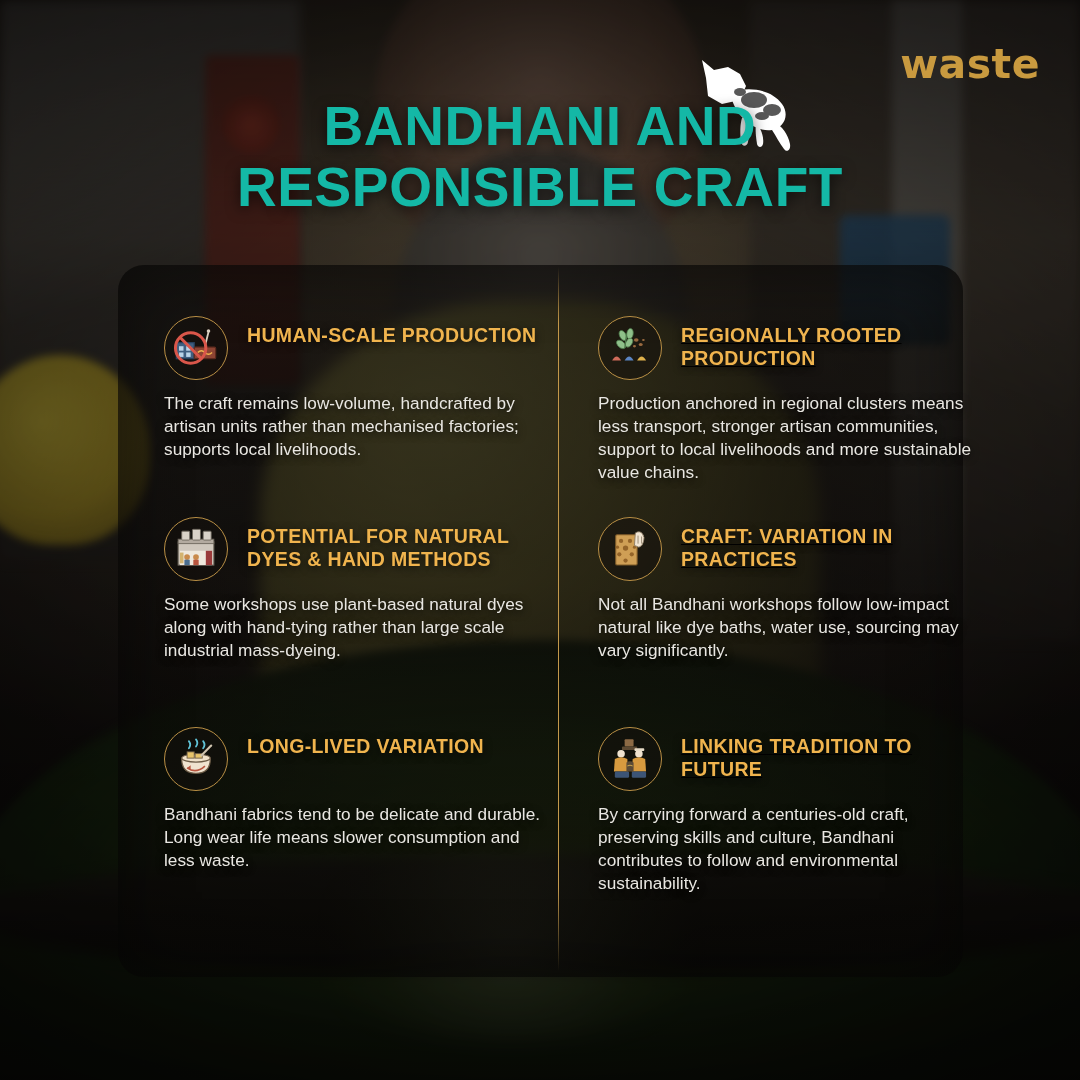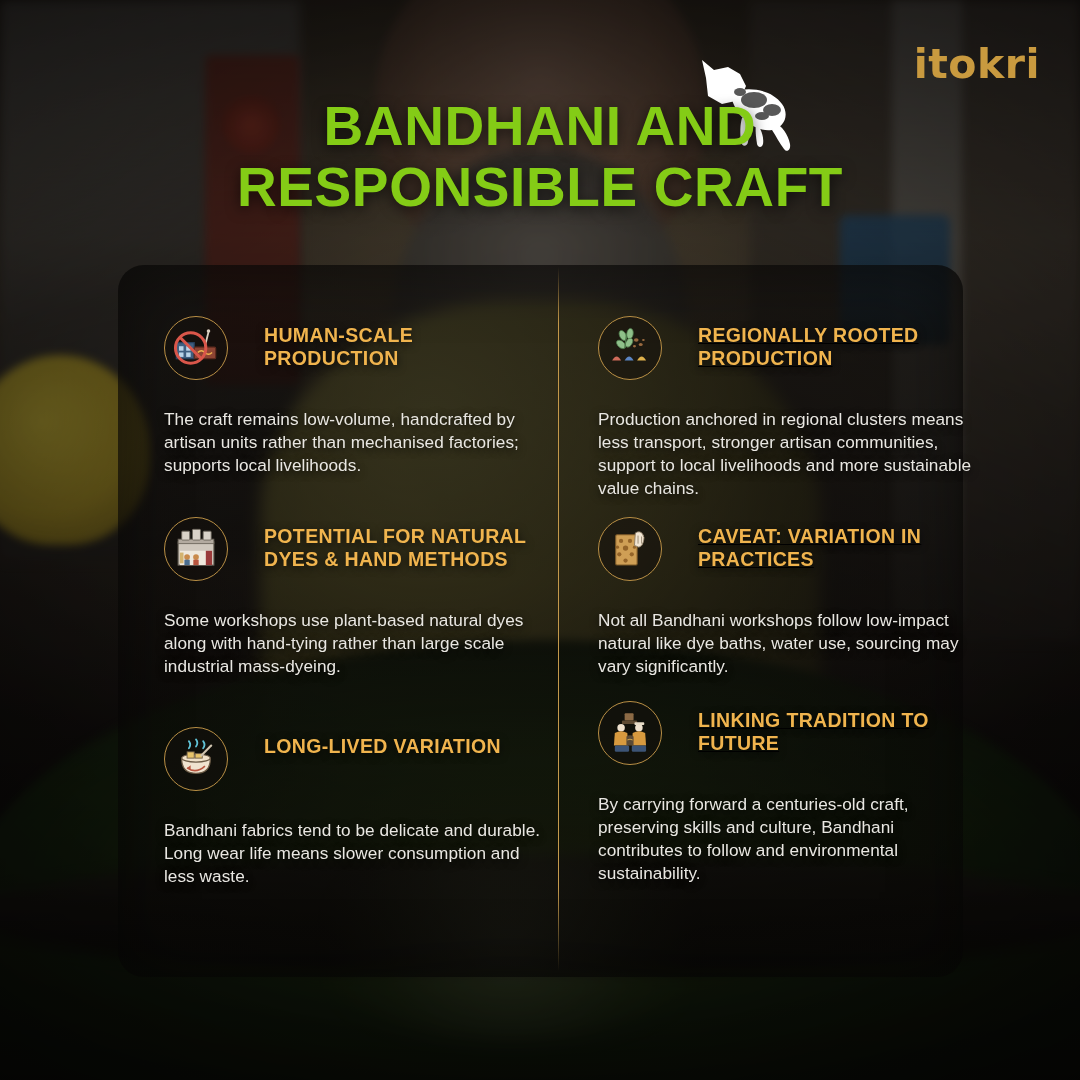--- a/index.html
+++ b/index.html
@@ -101,21 +101,21 @@
   
   .header{position:absolute;left:0;top:0;width:1080px;height:250px;}
   .logo{
     position:absolute;right:40px;top:44px;
     font-size:41px;font-weight:700;letter-spacing:.5px;
     color:#c99a3f;line-height:1;
     font-family:"DejaVu Sans", sans-serif;
   }
   .title{
     position:absolute;left:0;top:96px;width:1080px;
-    text-align:center;color:#84cc16;
+    text-align:center;color:#14b8a6;
     font-size:55px;font-weight:700;line-height:1.10;
     letter-spacing:.6px;
     text-shadow:0 3px 14px rgba(0,0,0,.65);
   }
   .title .l2{display:block;}
   .cat-mark{position:absolute;left:688px;top:52px;width:120px;height:105px;}
 
   
   .panel{
     position:absolute;left:118px;top:265px;width:845px;height:712px;
@@ -123,35 +123,35 @@
     background:linear-gradient(180deg, rgba(14,12,10,.62) 0%, rgba(12,10,8,.52) 45%, rgba(10,9,7,.58) 100%);
     box-shadow:inset 0 0 70px rgba(0,0,0,.45);
   }
   .divider{
     position:absolute;left:558px;top:267px;width:1px;height:704px;
     background:linear-gradient(180deg, rgba(196,150,70,0) 0%, rgba(203,157,76,.95) 8%, rgba(206,161,80,.95) 88%, rgba(196,150,70,0) 100%);
   }
 
   
   .card{position:absolute;width:400px;}
-  .card-head{display:flex;align-items:flex-start;gap:36px;}
+  .card-head{display:flex;align-items:flex-start;gap:19px;}
   .icon-circle{
     flex:0 0 auto;width:64px;height:64px;border-radius:50%;
     border:1.4px solid #b98f45;
     background:rgba(20,16,12,.55);
     display:flex;align-items:center;justify-content:center;
     overflow:hidden;
   }
   .card-title{
     color:#f0b44e;font-size:19.5px;font-weight:700;line-height:1.20;
     letter-spacing:.35px;padding-top:8px;
     text-shadow:0 2px 8px rgba(0,0,0,.7);
   }
   .card-body{
-    margin-top:28px;color:#e9e7e2;font-size:17.2px;line-height:1.33;
+    margin-top:12px;color:#e9e7e2;font-size:17.2px;line-height:1.33;
     letter-spacing:.05px;
     text-shadow:0 2px 8px rgba(0,0,0,.8);
   }
   .col-l .card-head{padding-left:14px;}
   .col-l .card-body{padding-left:14px;}
   .col-r .card-head{padding-left:16px;text-decoration:underline;}
   .col-r .card-body{padding-left:16px;}
 </style>
 </head>
 <body>
@@ -171,21 +171,21 @@
     <div class="bg-person-beard"></div>
     <div class="bg-person-shirt"></div>
     <div class="bg-vat"></div>
     <div class="bg-vat-rim"></div>
     <div class="bg-vat-sheen"></div>
     <div class="bg-vignette"></div>
     <div class="bg-scrim"></div>
   </div>
 
   <div class="header">
-    <div class="logo">itokri</div>
+    <div class="logo">waste</div>
 
     <svg class="cat-mark" viewBox="0 0 120 105">
       <g fill="#ffffff">
         <path d="M18 26 L14 8 L26 18 L40 15 L52 22 L58 34 L52 48 L34 52 L20 44 Z"></path>
         <path d="M44 40 C62 34 84 38 94 52 C102 63 96 76 84 78 C72 80 58 72 50 60 C45 52 42 45 44 40 Z"></path>
         <path d="M86 70 C94 74 100 82 102 92 C103 98 99 101 96 97 C92 92 88 84 84 78 Z"></path>
         <path d="M56 66 C60 74 62 82 60 90 C59 95 54 95 53 90 C52 82 52 72 54 66 Z"></path>
         <path d="M70 72 C74 80 76 86 75 92 C74 96 70 96 69 92 C68 85 67 77 68 72 Z"></path>
       </g>
       <g fill="#3b3b3b" opacity=".85">
@@ -308,26 +308,26 @@
               <circle cx="16" cy="34" r="2.4"></circle>
             <circle cx="30" cy="34" r="2.4"></circle>
               <circle cx="23" cy="41" r="2.4"></circle>
             <circle cx="33" cy="26" r="1.8"></circle>
               <circle cx="14" cy="26" r="1.8"></circle>
           </g>
           <path d="M34 10 q5 -3 8 1 q3 4 1 9 q-1 5 -5 6 l-5 -2 l1 -14 Z" fill="#f2e6d4" stroke="#8a7a63" stroke-width="1"></path>
           <path d="M37 13 l0 9 M41 14 l0 8" stroke="#8a7a63" stroke-width=".9"></path>
         </svg>
       </div>
-      <div class="card-title">CAVEAT: VARIATION IN PRACTICES</div>
+      <div class="card-title">CRAFT: VARIATION IN PRACTICES</div>
     </div>
     <div class="card-body">Not all Bandhani workshops follow low-impact natural like dye baths, water use, sourcing may vary significantly.</div>
   </div>
 
-  <div class="card col-r" style="left:582px;top:701px;">
+  <div class="card col-r" style="left:582px;top:727px;">
     <div class="card-head">
       <div class="icon-circle">
         <svg viewBox="0 0 56 56" width="50" height="50">
           <rect x="22" y="6" width="10" height="8" rx="1" fill="#8c6a45"></rect>
           <rect x="19" y="14" width="17" height="4" rx="1" fill="#5d4a33"></rect>
           <circle cx="18" cy="22" r="4.2" fill="#efe2cf"></circle>
           <path d="M11 28 q7 -4 14 0 l1 14 l-16 0 Z" fill="#d79a3f"></path>
           <rect x="11" y="42" width="16" height="7" rx="1.5" fill="#3c5476"></rect>
           <circle cx="38" cy="22" r="4.2" fill="#efe2cf"></circle>
           <rect x="33" y="16" width="11" height="3" rx="1" fill="#e7dcc8"></rect>

